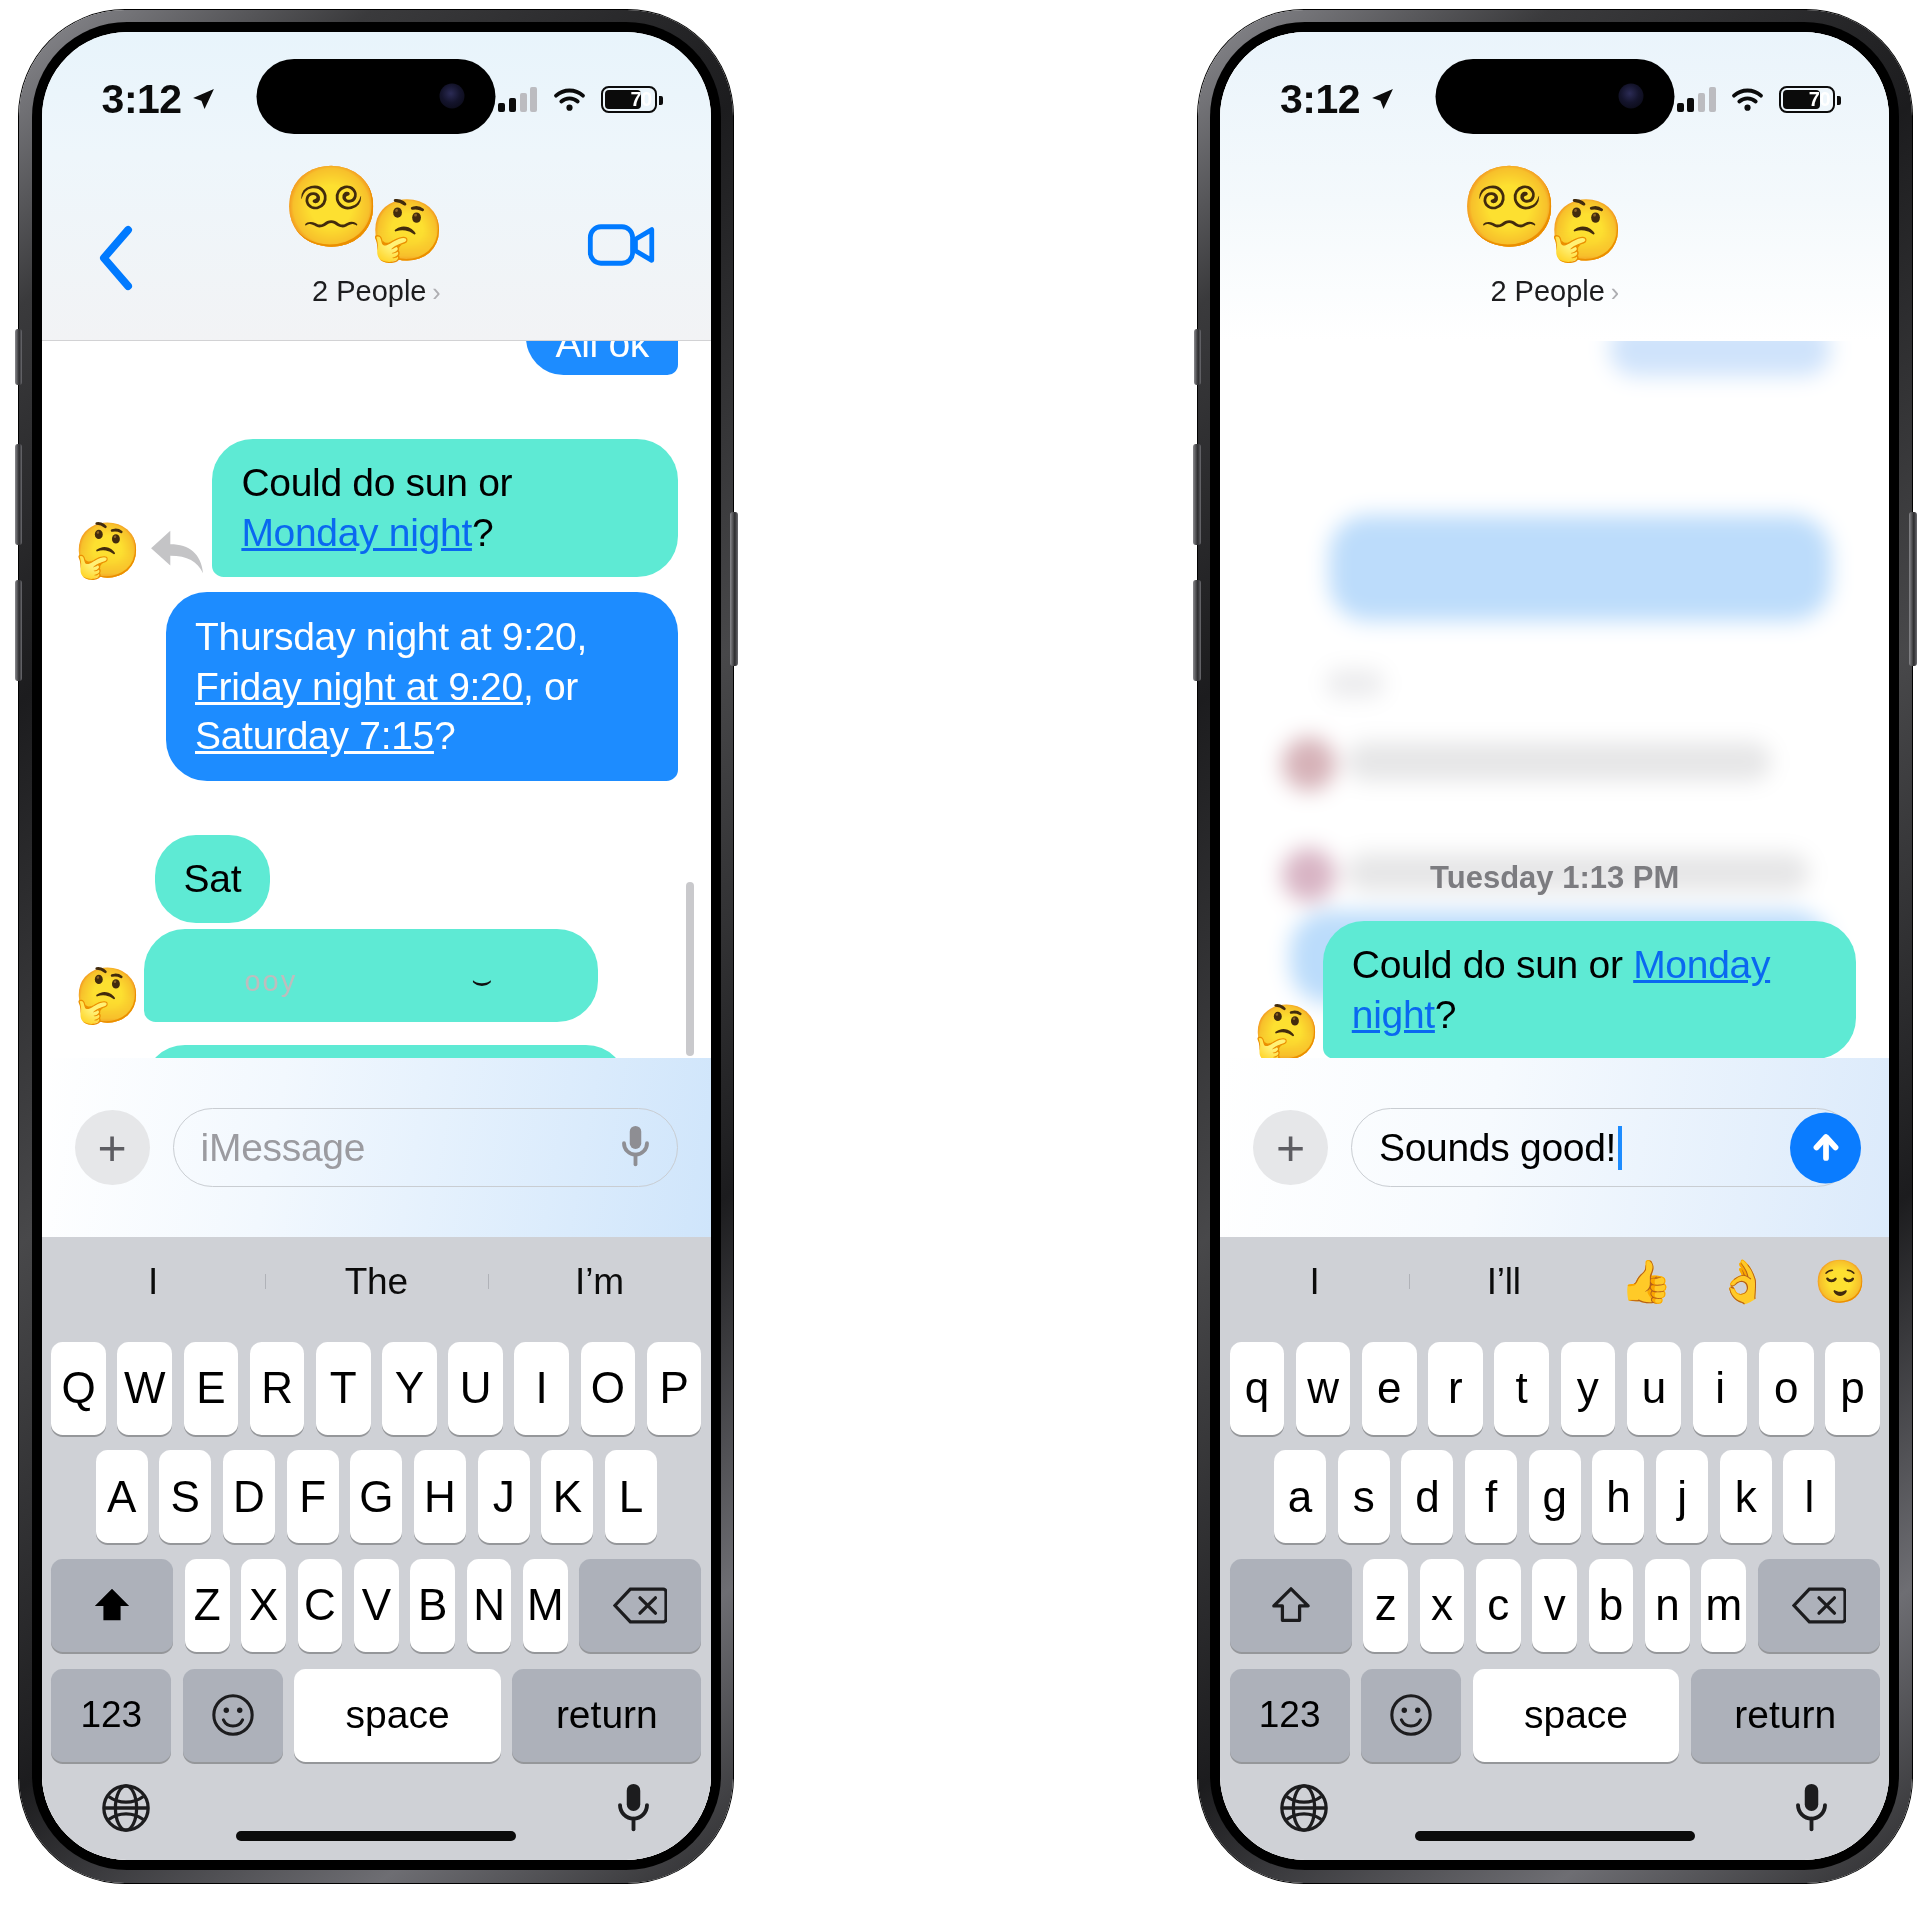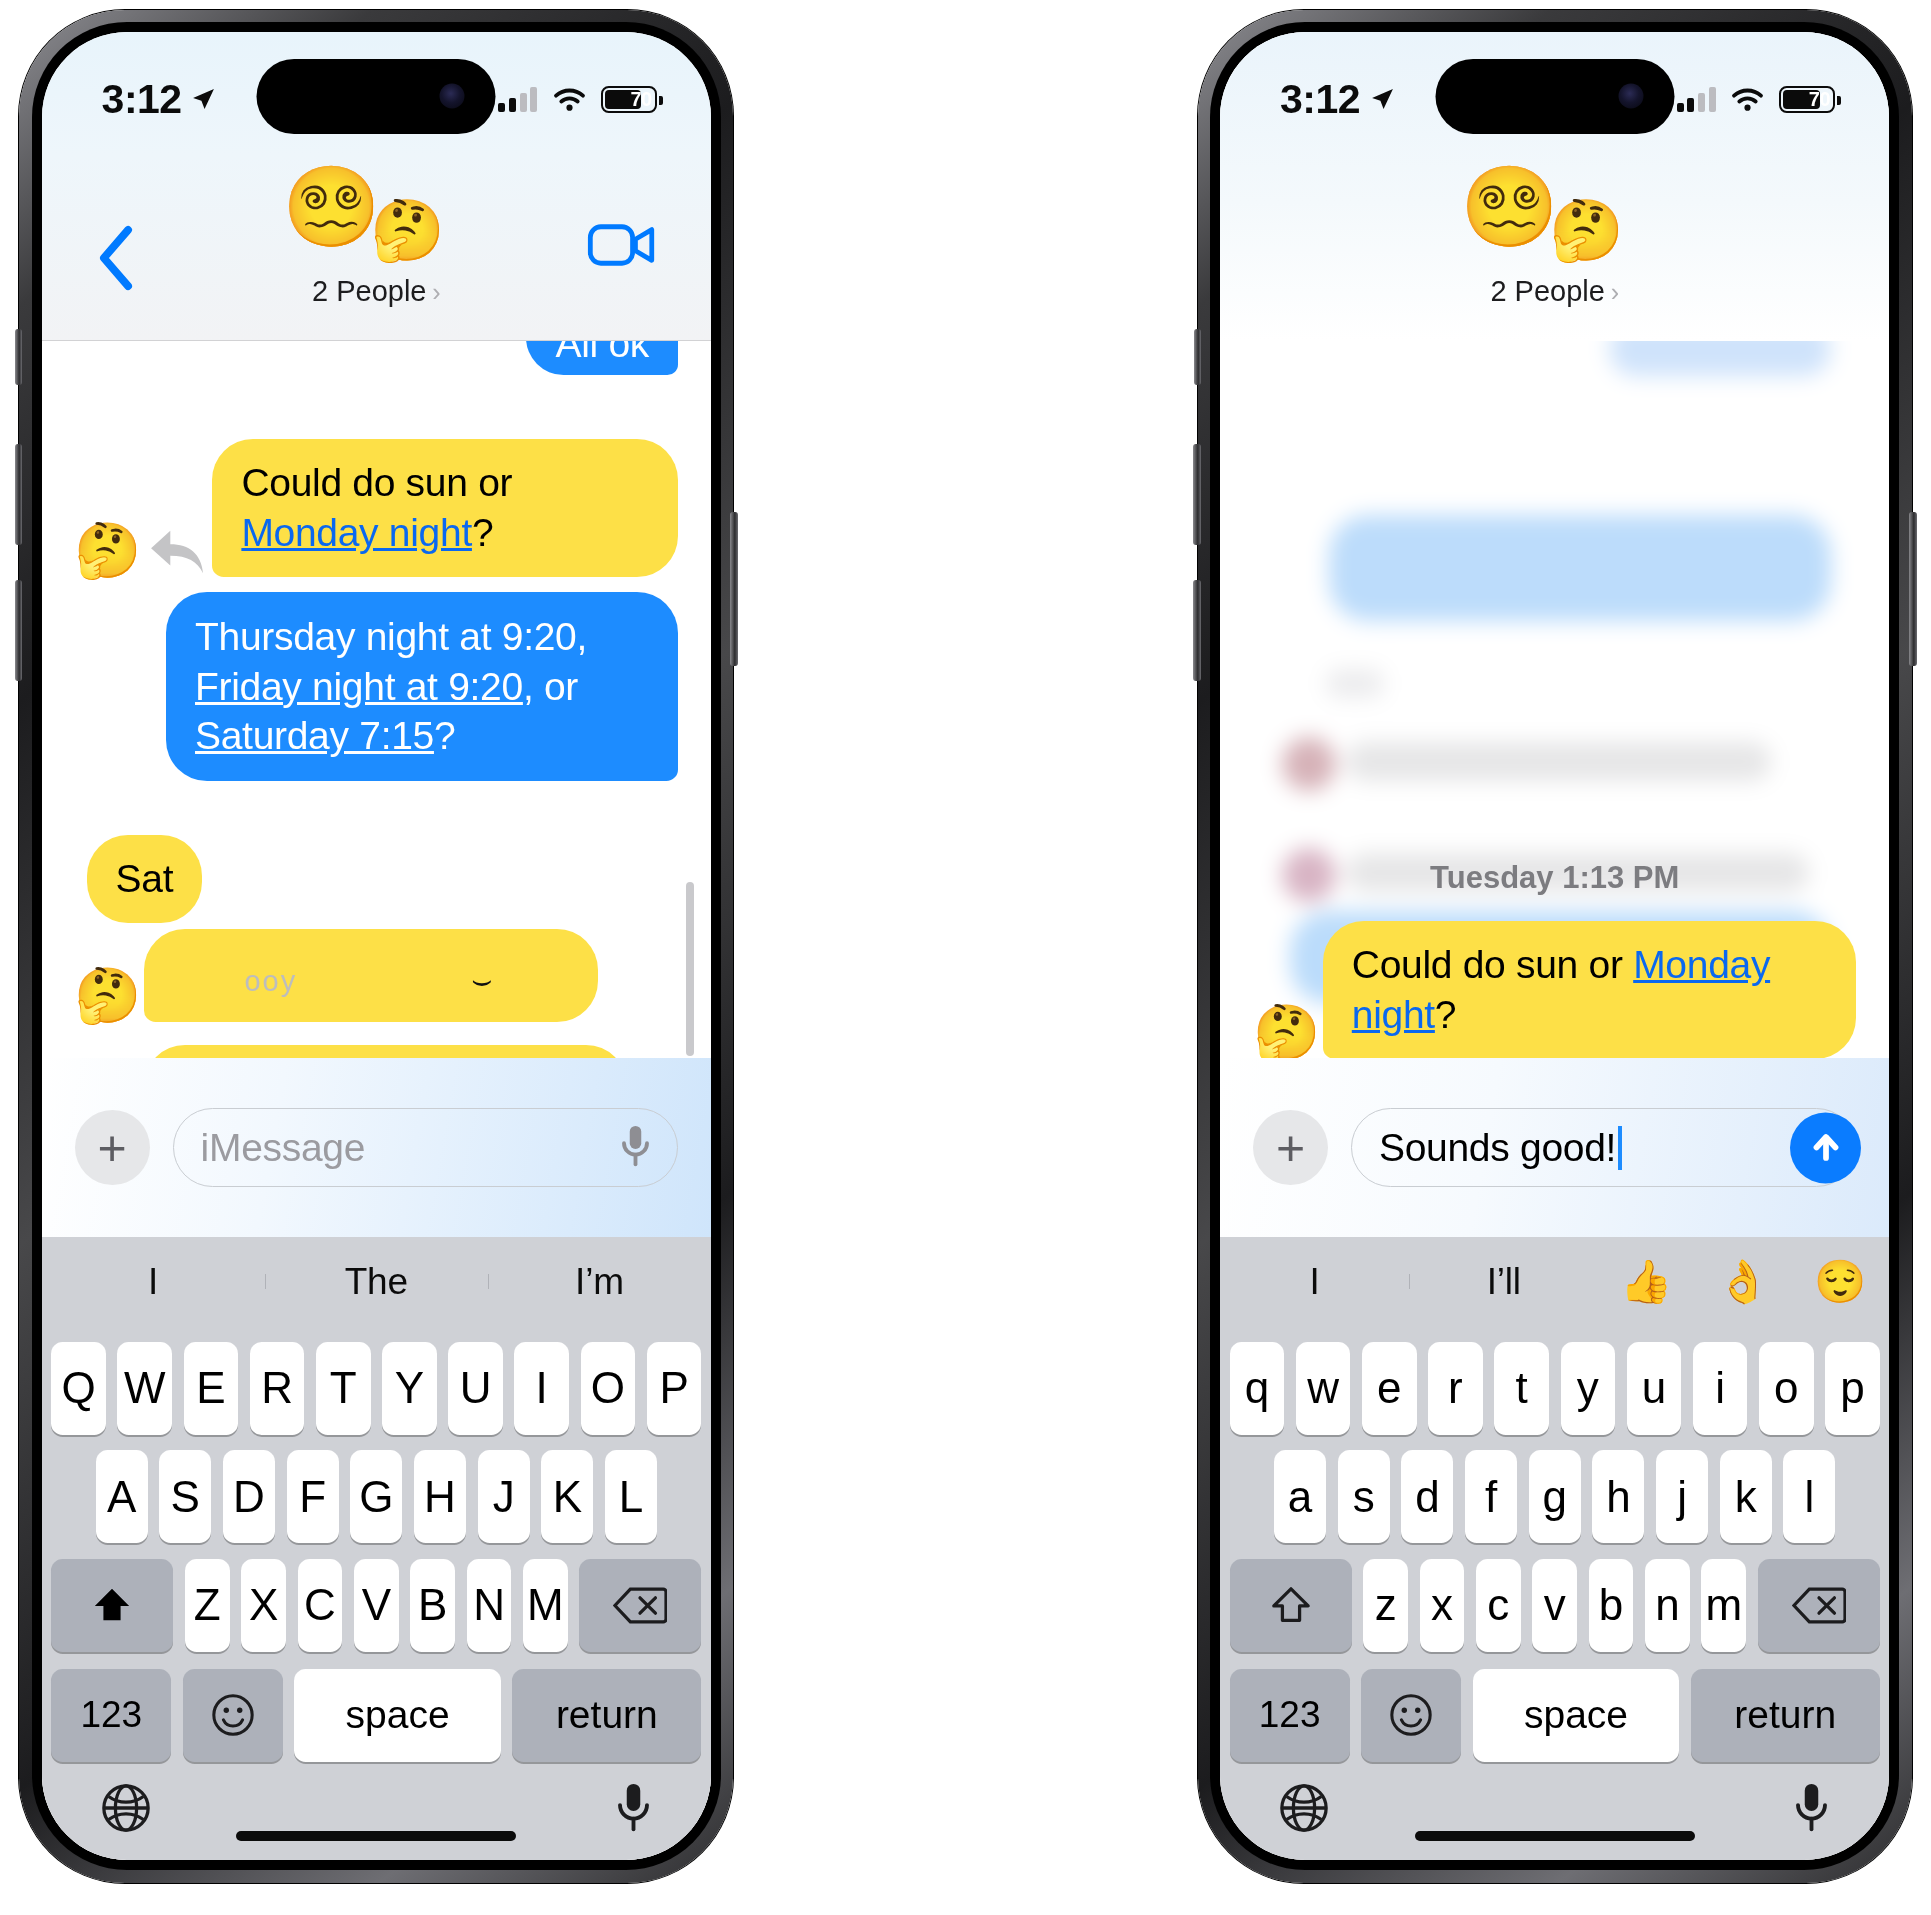--- a/index.html
+++ b/index.html
@@ -85,21 +85,21 @@
   
   .thread { position:absolute; top:309px; left:0; right:0; bottom:0; background:#fff; overflow:hidden; }
   .msg-row { display:flex; align-items:flex-end; padding: 0 33px; margin-top:29px; }
   .msg-row.out { justify-content:flex-end; }
   .avatar { font-size:54px; width:64px; flex:0 0 64px; line-height:1; margin-right:5.8px; }
   .replyicon { width:68px; flex:0 0 68px; display:flex; align-items:center; justify-content:center; color:#c4c4c6; font-size:54px; }
   .bubble {
     max-width: 492px; border-radius: 41px; padding: 19.3px 29px;
     font-size:39px; line-height:1.28; letter-spacing:-0.3px; position:relative;
   }
-  .bubble.in { background:#fde047; color:#000; border-bottom-left-radius:11.6px; }
+  .bubble.in { background:#5eead4; color:#000; border-bottom-left-radius:11.6px; }
   .bubble.out { background:#1d8cff; color:#fff; border-bottom-right-radius:11.6px; }
   .bubble a, .link { color:#0a68f0; text-decoration:underline; }
   .bubble.out a, .bubble.out .link { color:#ffffff; text-decoration:underline; }
   .bubble.blank { height:93px; width:454px; }
   .bubble.blank .tiny { position:absolute; right:106px; bottom:21px; font-size:33px; color:#111; }
   .ghosttext { position:absolute; font-size:29px; color:#bdbdbd; letter-spacing:1.9px; }
 
   .bubble.wide { max-width: 579px; }
 
   
@@ -237,21 +237,21 @@
               <span>Could do sun or </span><span class="link">Monday night</span><span>?</span>
             </div>
           </div>
 
           <div class="msg-row out" style="margin-top:15px;">
             <div class="bubble out" style="max-width:512px;">
               <span>Thursday night at 9:20, </span><span class="link">Friday night at 9:20</span><span>, or </span><span class="link">Saturday 7:15</span><span>?</span>
             </div>
           </div>
 
-          <div class="msg-row" style="margin-top:54px; padding-left:39px;margin-left:6px;">
+          <div class="msg-row" style="margin-top:54px; padding-left:113px;">
             <div class="bubble in" style="border-bottom-left-radius:41px;">
               <span>Sat</span>
             </div>
           </div>
 
           <div class="msg-row" style="margin-top:5.8px;">
             <div class="avatar">🤔</div>
             <div class="bubble in blank">
               <span class="tiny">⌣</span>
             </div>

